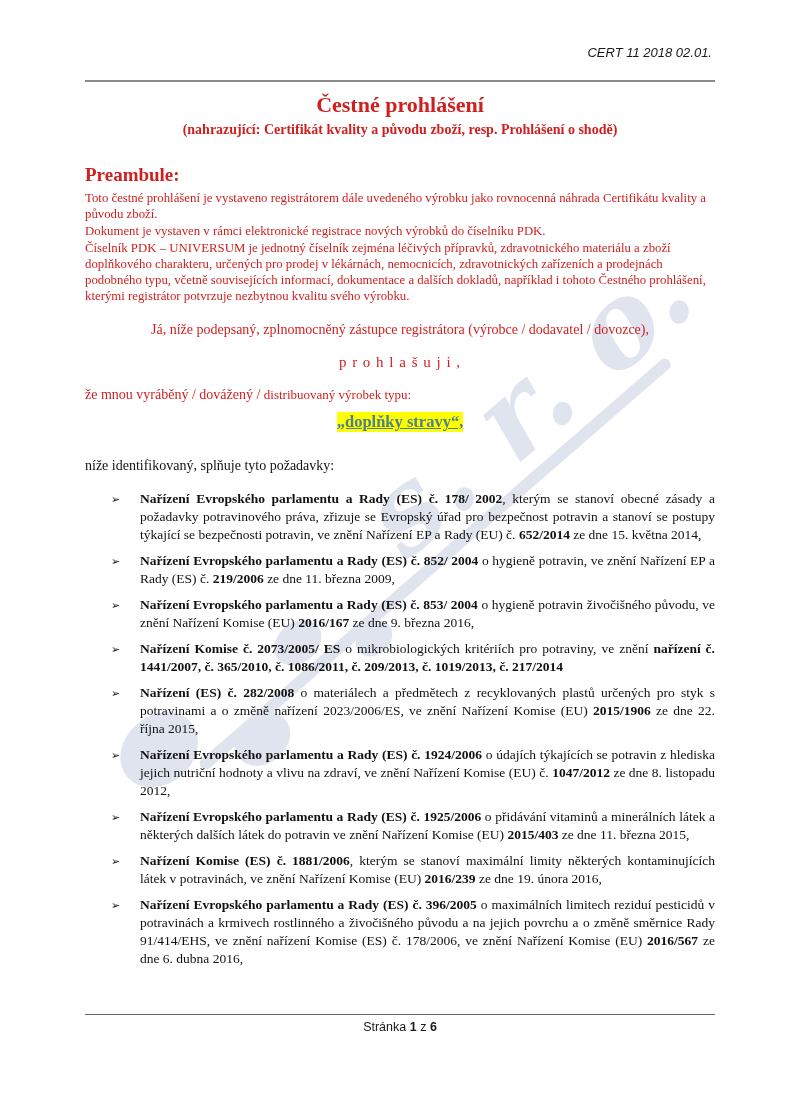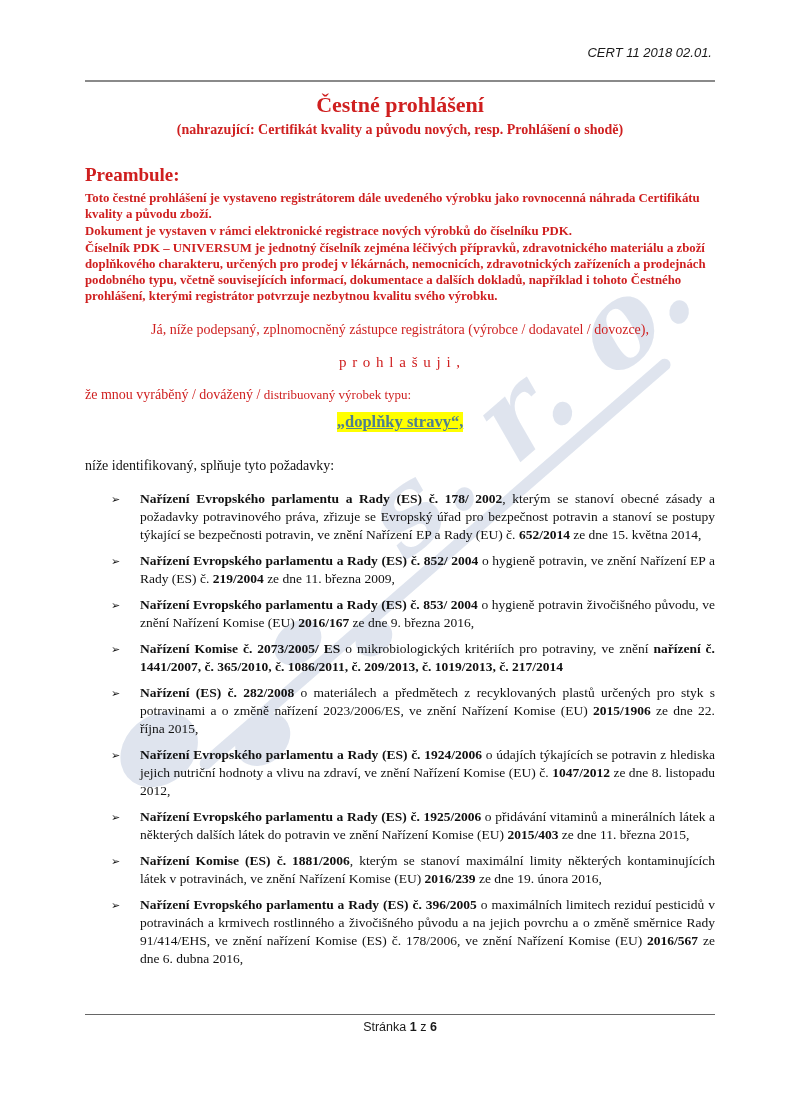--- a/index.html
+++ b/index.html
@@ -15,21 +15,21 @@
     font-family:"Liberation Sans",sans-serif;font-style:italic;font-size:13px;color:#1a1a1a;
   }
   .top-rule{position:absolute;top:80px;left:85px;right:85px;border-top:2px solid #8a8a8a;z-index:1;}
   
   .content{position:relative;z-index:1;padding:92px 85px 0 85px;}
   .red{color:#cf1f1f;}
   .title-main{font-size:22px;font-weight:bold;text-align:center;margin:0;}
   .title-sub{font-size:14px;font-weight:bold;text-align:center;margin-top:4px;}
   .preamble-heading{font-size:19px;font-weight:bold;margin-top:26px;}
   .preamble-paragraphs{margin-top:4px;}
-  .preamble-paragraphs p{font-size:12.8px;font-weight:bold;line-height:16px;margin:0 0 1px 0;}
+  .preamble-paragraphs p{font-size:12.8px;font-weight:normal;line-height:16px;margin:0 0 1px 0;}
   .decl-intro{font-size:14px;text-align:center;margin-top:18px;}
   .decl-verb{font-size:15px;font-weight:normal;text-align:center;margin-top:16px;letter-spacing:1px;}
   .type-line{margin-top:16px;font-size:14px;}
   .type-line .small{font-size:13px;}
   .product-line{text-align:center;margin-top:9px;}
   .product-highlight{
     display:inline-block;background:#ffff00;color:#4d7f91;font-weight:bold;font-size:16.5px;
     text-decoration:underline;padding:0 0;
   }
   .follow-line{font-size:14px;margin-top:26px;}
@@ -63,21 +63,21 @@
     <ellipse cx="355" cy="612" rx="20" ry="16"></ellipse>
     <text x="430" y="575" font-family="DejaVu Serif, serif" font-size="115" font-style="italic" font-weight="bold">s. r. o.</text>
   </g>
 </svg>
 
 <div class="doc-ref">CERT 11 2018 02.01.</div>
 <div class="top-rule"></div>
 
 <div class="content">
   <h1 class="title-main red">Čestné prohlášení</h1>
-  <div class="title-sub red">(nahrazující: Certifikát kvality a původu nových, resp. Prohlášení o shodě)</div>
+  <div class="title-sub red">(nahrazující: Certifikát kvality a původu zboží, resp. Prohlášení o shodě)</div>
 
   <div class="preamble-heading red">Preambule:</div>
   <div class="preamble-paragraphs red">
       <p>Toto čestné prohlášení je vystaveno registrátorem dále uvedeného výrobku jako rovnocenná náhrada Certifikátu kvality a původu zboží.</p>
       <p>Dokument je vystaven v rámci elektronické registrace nových výrobků do číselníku PDK.</p>
       <p>Číselník PDK – UNIVERSUM je jednotný číselník zejména léčivých přípravků, zdravotnického materiálu a zboží doplňkového charakteru, určených pro prodej v lékárnách, nemocnicích, zdravotnických zařízeních a prodejnách podobného typu, včetně souvisejících informací, dokumentace a dalších dokladů, například i tohoto Čestného prohlášení, kterými registrátor potvrzuje nezbytnou kvalitu svého výrobku.</p>
     </div>
 
   <div class="decl-intro red">Já, níže podepsaný, zplnomocněný zástupce registrátora (výrobce / dodavatel / dovozce),</div>
   <div class="decl-verb red">p r o h l a š u j i ,</div>
@@ -85,21 +85,21 @@
   <div class="type-line red"><span>že mnou vyráběný / dovážený  / </span><span class="small">distribuovaný výrobek typu:</span></div>
 
   <div class="product-line">
     <span class="product-highlight">„doplňky stravy“,</span>
   </div>
 
   <div class="follow-line">níže identifikovaný, splňuje tyto požadavky:</div>
 
   <ul class="req-list">
       <li><span class="marker">➢</span><span class="b">Nařízení Evropského parlamentu a Rady (ES) č. 178/ 2002</span><span>, kterým se stanoví obecné zásady a požadavky potravinového práva, zřizuje se Evropský úřad pro bezpečnost potravin a stanoví se postupy týkající se bezpečnosti potravin, ve znění Nařízení EP a Rady (EU) č. </span><span class="b">652/2014</span><span> ze dne 15. května 2014,</span></li>
-      <li><span class="marker">➢</span><span class="b">Nařízení Evropského parlamentu a Rady (ES) č. 852/ 2004</span><span> o hygieně potravin, ve znění Nařízení EP a Rady (ES) č. </span><span class="b">219/2004</span><span> ze dne 11. března 2009,</span></li>
+      <li><span class="marker">➢</span><span class="b">Nařízení Evropského parlamentu a Rady (ES) č. 852/ 2004</span><span> o hygieně potravin, ve znění Nařízení EP a Rady (ES) č. </span><span class="b">219/2006</span><span> ze dne 11. března 2009,</span></li>
       <li><span class="marker">➢</span><span class="b">Nařízení Evropského parlamentu a Rady (ES) č. 853/ 2004</span><span> o hygieně potravin živočišného původu, ve znění Nařízení Komise (EU) </span><span class="b">2016/167</span><span> ze dne 9. března 2016,</span></li>
       <li><span class="marker">➢</span><span class="b">Nařízení Komise č. 2073/2005/ ES</span><span> o mikrobiologických kritériích pro potraviny, ve znění </span><span class="b">nařízení č. 1441/2007, č. 365/2010, č. 1086/2011, č. 209/2013, č. 1019/2013, č. 217/2014</span></li>
       <li><span class="marker">➢</span><span class="b">Nařízení (ES) č. 282/2008</span><span> o materiálech a předmětech z recyklovaných plastů určených pro styk s potravinami a o změně nařízení 2023/2006/ES, ve znění Nařízení Komise (EU) </span><span class="b">2015/1906</span><span> ze dne 22. října 2015,</span></li>
       <li><span class="marker">➢</span><span class="b">Nařízení Evropského parlamentu a Rady (ES) č. 1924/2006</span><span>  o údajích týkajících se potravin z hlediska jejich nutriční hodnoty a vlivu na zdraví, ve znění Nařízení Komise (EU) č. </span><span class="b">1047/2012</span><span> ze dne 8. listopadu 2012,</span></li>
       <li><span class="marker">➢</span><span class="b">Nařízení Evropského parlamentu a Rady (ES) č. 1925/2006</span><span>  o přidávání vitaminů a minerálních látek a některých dalších látek do potravin ve znění Nařízení Komise (EU) </span><span class="b">2015/403</span><span> ze dne 11. března 2015,</span></li>
       <li><span class="marker">➢</span><span class="b">Nařízení Komise (ES) č. 1881/2006</span><span>, kterým se stanoví maximální limity některých kontaminujících látek v potravinách, ve znění Nařízení Komise (EU) </span><span class="b">2016/239</span><span> ze dne 19. února 2016,</span></li>
       <li><span class="marker">➢</span><span class="b">Nařízení Evropského parlamentu a Rady (ES) č. 396/2005</span><span> o maximálních limitech reziduí pesticidů v potravinách a krmivech rostlinného a živočišného původu a na jejich povrchu a o změně směrnice Rady 91/414/EHS, ve znění nařízení Komise (ES) č. 178/2006, ve znění Nařízení Komise (EU) </span><span class="b">2016/567</span><span> ze dne 6. dubna 2016,</span></li>
     </ul>
 </div>
 

